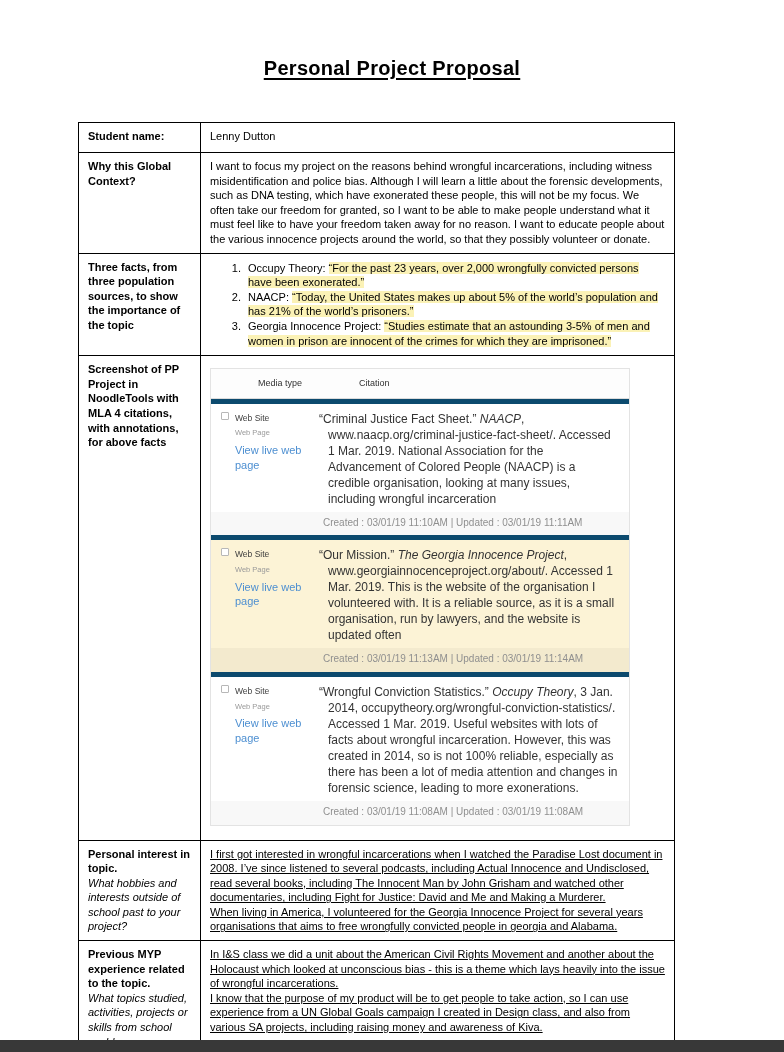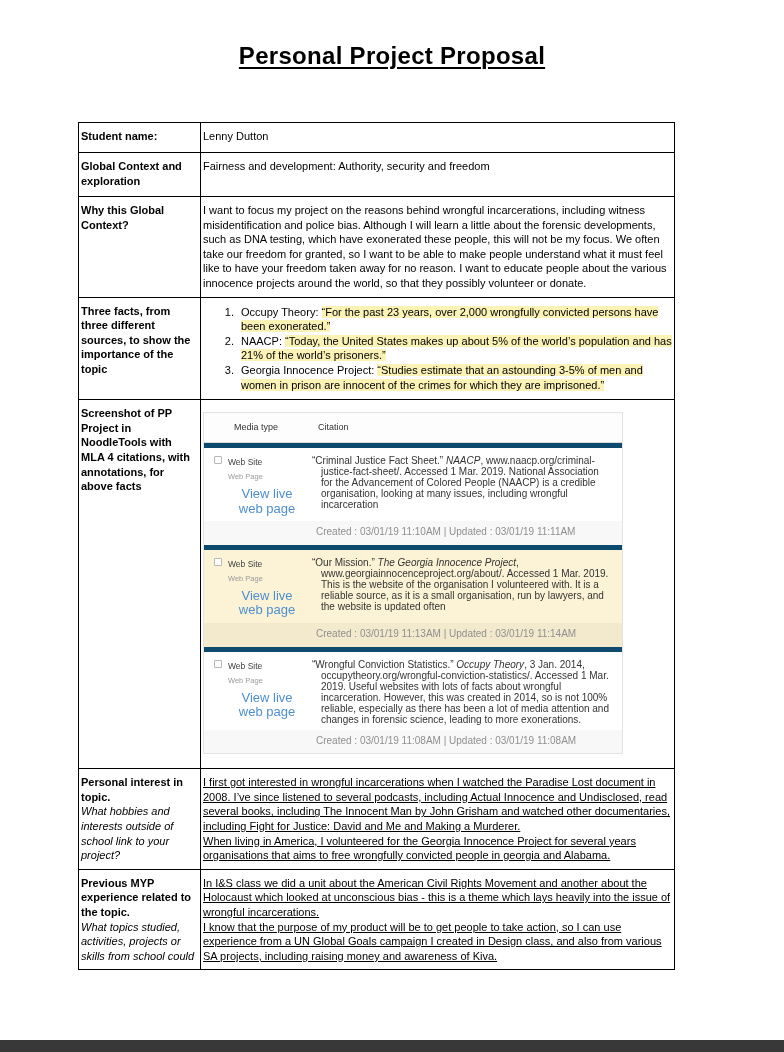--- a/index.html
+++ b/index.html
@@ -5,52 +5,52 @@
   * { box-sizing: border-box; }
   html, body { margin: 0; padding: 0; }
   body {
     width: 784px; height: 1052px;
     background: #ffffff;
     font-family: "Liberation Sans", "DejaVu Sans", sans-serif;
     color: #000;
   }
   .page { position: relative; width: 784px; height: 1052px; background: #fff; overflow: hidden; }
 
-  .title { margin: 42px 0 0; text-align: center; font-size: 24px; font-weight: bold; letter-spacing: .3px; }
+  .title { margin: 57px 0 0; text-align: center; font-size: 20px; font-weight: bold; letter-spacing: .3px; }
   .title span { text-decoration: underline; text-decoration-thickness: 2px; text-underline-offset: 3px; }
   .subtitle { margin-top: 11px; text-align: center; font-size: 13.5px; font-weight: bold; }
   .subtitle .hl { background: var(--subtitle-highlight, #f8d168); text-decoration: underline; padding: 1px 3px; }
 
   table.proposal { position: absolute; left: 78px; top: 122px; width: 597px; border-collapse: collapse; table-layout: fixed; }
-  .proposal td { border: 1.8px solid #000; vertical-align: top; padding: 6px 2px; font-size: 11px; line-height: 14.6px; }
+  .proposal td { border: 1.8px solid #000; vertical-align: top; padding: 6px 9px; font-size: 11px; line-height: 14.6px; }
   td.lbl { width: 122px; font-weight: bold; }
   td.lbl .italic { font-weight: normal; font-style: italic; display: block; }
   tr.short td { height: 30px; }
   tr.gc td { height: 44px; }
 
   .facts-list { margin: 1px 0; padding-left: 34px; }
   .facts-list li { padding-left: 4px; margin: 0; }
   .quote-hl { background: var(--quote-highlight, #fbf2b6); }
 
   .para { margin: 0; text-decoration: underline; }
 
   
   .nt { width: 420px; margin: 6px 0 8px; border: 1px solid #e3e3e3; background: #fff; color: #3a3a3a; }
-  .nt-head { display: flex; gap: 6px; padding: 7px 10px; border-bottom: 1px solid #dcdcdc; font-size: 9px; color: #333; background: #fdfdfd; }
+  .nt-head { display: flex; gap: 23px; padding: 7px 10px; border-bottom: 1px solid #dcdcdc; font-size: 9px; color: #333; background: #fdfdfd; }
   .nt-head .sp { width: 14px; flex: 0 0 14px; }
   .nt-head .hm { width: 78px; flex: 0 0 78px; }
   .nt-entry { border-top: 5px solid #0c4a6e; }
   .nt-entry:first-of-type { border-top: none; }
   .nt-row { display: flex; gap: 6px; padding: 7px 10px 2px; }
   .cb { width: 8px; height: 8px; flex: 0 0 8px; border: 1px solid #b7b7b7; border-radius: 1px; background: #fff; margin-top: 1px; }
   .nt-media { width: 78px; flex: 0 0 78px; }
   .nt-media .t { font-size: 8.5px; color: #3d3d3d; }
   .nt-media .s { font-size: 7.5px; color: #9a9a9a; margin-top: 1px; }
-  .nt-media .l { font-size: 13px; color: var(--link-blue, #4d8fd1); margin-top: 2px; cursor: pointer; text-align: center; }
-  .nt-cit { flex: 1; font-size: 10px; line-height: 11px; color: #333;
+  .nt-media .l { font-size: 11px; color: var(--link-blue, #4d8fd1); margin-top: 2px; cursor: pointer; }
+  .nt-cit { flex: 1; font-size: 12px; line-height: 16px; color: #333;
             padding-left: 9px; text-indent: -9px; overflow-wrap: break-word; }
   .nt-cit i { font-style: italic; }
   .nt-meta { margin-top: 3px; padding: 4px 10px 5px 112px; font-size: 10px; color: #8f8f8f; background: rgba(0,0,0,0.028); }
   .nt-entry.hl-entry { background: var(--entry-highlight, #fcf3d6); }
   .nt-entry.hl-entry .nt-meta { background: rgba(0,0,0,0.035); }
 
   .page-end { position: absolute; left: 0; bottom: 0; width: 100%; height: 12px; background: #383838; }
 </style>
 </head>
 <body>
@@ -62,32 +62,28 @@
   </div>
 
   <table class="proposal">
     <tbody>
         <tr class="short">
       <td class="lbl">Student name:</td>
       <td>Lenny Dutton</td>
     </tr>
 
 
-    <tr class="gc">
-      <td class="lbl">Global Context and exploration</td>
-      <td>Fairness and development: Authority, security and freedom</td>
-    </tr>
 
     <tr>
       <td class="lbl">Why this Global Context?</td>
       <td>I want to focus my project on the reasons behind wrongful incarcerations, including witness misidentification and police bias. Although I will learn a little about the forensic developments, such as DNA testing, which have exonerated these people, this will not be my focus. We often take our freedom for granted, so I want to be able to make people understand what it must feel like to have your freedom taken away for no reason. I want to educate people about the various innocence projects around the world, so that they possibly volunteer or donate.</td>
     </tr>
 
     <tr>
-      <td class="lbl">Three facts, from three different sources, to show the importance of the topic</td>
+      <td class="lbl">Three facts, from three population sources, to show the importance of the topic</td>
       <td>
         <ol class="facts-list">
           <li><span>Occupy Theory: </span><span class="quote-hl">“For the past 23 years, over 2,000 wrongfully convicted persons have been exonerated.”</span></li>
           <li><span>NAACP: </span><span class="quote-hl">“Today, the United States makes up about 5% of the world’s population and has 21% of the world’s prisoners.”</span></li>
           <li><span>Georgia Innocence Project: </span><span class="quote-hl">“Studies estimate that an astounding 3-5% of men and women in prison are innocent of the crimes for which they are imprisoned.”</span></li>
         </ol>
       </td>
     </tr>
 
     <tr>
@@ -138,21 +134,21 @@
             </div>
             <div class="nt-meta">Created : 03/01/19 11:08AM | Updated : 03/01/19 11:08AM</div>
           </div>
         </div>
       </td>
     </tr>
 
     <tr>
       <td class="lbl">
         <span>Personal interest in topic.</span>
-        <span class="italic">What hobbies and interests outside of school link to your project?</span>
+        <span class="italic">What hobbies and interests outside of school past to your project?</span>
       </td>
       <td>
         <div class="para">I first got interested in wrongful incarcerations when I watched the Paradise Lost document in 2008. I’ve since listened to several podcasts, including Actual Innocence and Undisclosed, read several books, including The Innocent Man by John Grisham and watched other documentaries, including Fight for Justice: David and Me and Making a Murderer.</div>
         <div class="para">When living in America, I volunteered for the Georgia Innocence Project for several years organisations that aims to free wrongfully convicted people in georgia and Alabama.</div>
       </td>
     </tr>
 
     <tr>
       <td class="lbl">
         <span>Previous MYP experience related to the topic.</span>

